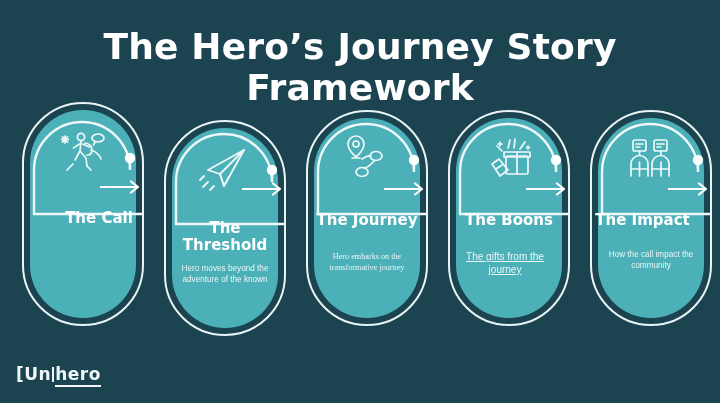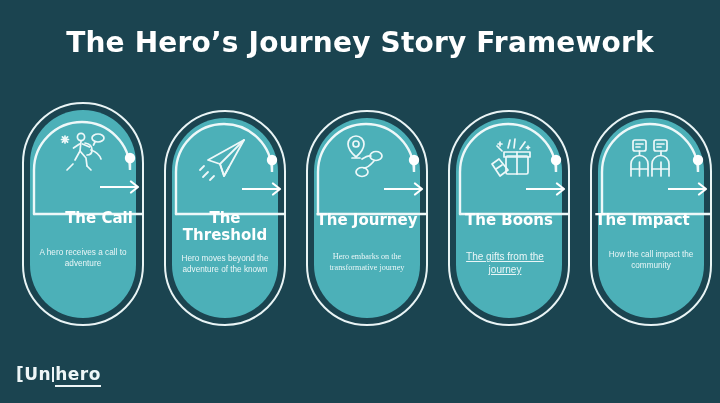--- a/index.html
+++ b/index.html
@@ -6,21 +6,21 @@
   body{
     width:720px;height:403px;overflow:hidden;
     background:#1b4450;
     font-family:"Liberation Sans", sans-serif;
     position:relative;
   }
   #canvas{position:absolute;inset:0;width:720px;height:403px;}
 
   .title{
     position:absolute;top:26px;left:0;width:720px;text-align:center;
-    color:#ffffff;font-size:28px;font-weight:bold;letter-spacing:.2px;
+    color:#ffffff;font-size:36px;font-weight:bold;letter-spacing:.2px;
     font-family:"DejaVu Sans", sans-serif;
   }
 
   .card{position:absolute;}
   .outer{
     position:absolute;left:0;top:0;
     border:2px solid #e9f4f5;
     box-sizing:border-box;
   }
   .inner{
@@ -72,27 +72,26 @@
         <path d="M25 25 l6 7 l1 8"></path>
         <path d="M24.5 18 l-6 4 M27.5 18 l7 3"></path>
         <path d="M30 17 q7 1 7 7 q0 5 -5 5"></path>
         <path d="M18 38 l-6 6 M32 40 l4 4"></path>
         <path d="M36 24 q8 3 10 9"></path>
         <ellipse cx="43" cy="12" rx="6" ry="4"></ellipse>
         <path d="M40 16 l-1.5 3"></path>
       </svg>
     </div>
     <div class="heading" style="left:0;top:108px;width:122px;font-size:15px;padding-left:16px;">The Call</div>
-    <div class="desc" style="left:12px;top:146px;width:98px;font-size:8.2px;">A hero receives a call to adventure</div>
   </div>
   <svg class="arrow" style="left:100px;top:176px;" width="48" height="22" viewBox="0 0 48 22">
     <path d="M0 11 L38 11 M31 5.5 L38 11 L31 16.5" fill="none" stroke="#ffffff" stroke-width="2.2" stroke-linecap="round" stroke-linejoin="round"></path>
   </svg>
 
-  <div class="card" style="left:164px;top:110px;width:112px;height:216px;">
+  <div class="card" style="left:164px;top:120px;width:112px;height:216px;">
     <div class="outer" style="width:122px;height:216px;border-radius:61px;"></div>
     <div class="inner" style="left:8px;top:8px;width:106px;height:200px;border-radius:53px;"></div>
     <svg class="arcwrap" width="140" height="120" viewBox="0 0 140 120">
       <path d="M12 104 L12 62 A48 48 0 0 1 108 62 L108 50" fill="none" stroke="#eef8f9" stroke-width="2.4" stroke-linecap="round"></path>
       <path d="M12 104 L120 104" fill="none" stroke="#eef8f9" stroke-width="2.4" stroke-linecap="round"></path>
       <circle cx="108" cy="50" r="5.2" fill="#ffffff"></circle>
     </svg>
     <div class="iconbox" style="left:30px;top:22px;width:62px;height:52px;">
       <svg width="54" height="48" viewBox="0 0 54 48" fill="none" stroke="#eef8f9" stroke-width="1.8" stroke-linecap="round" stroke-linejoin="round">
         <path d="M46 6 L10 26 L22 30 L26 42 Z"></path>

